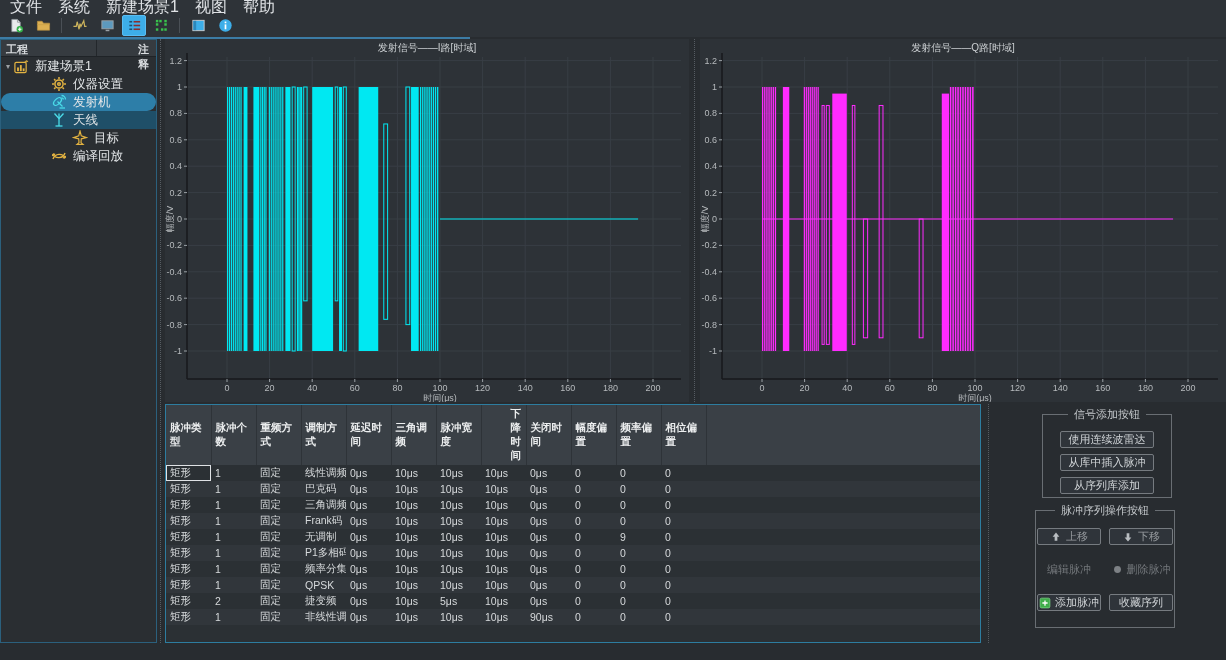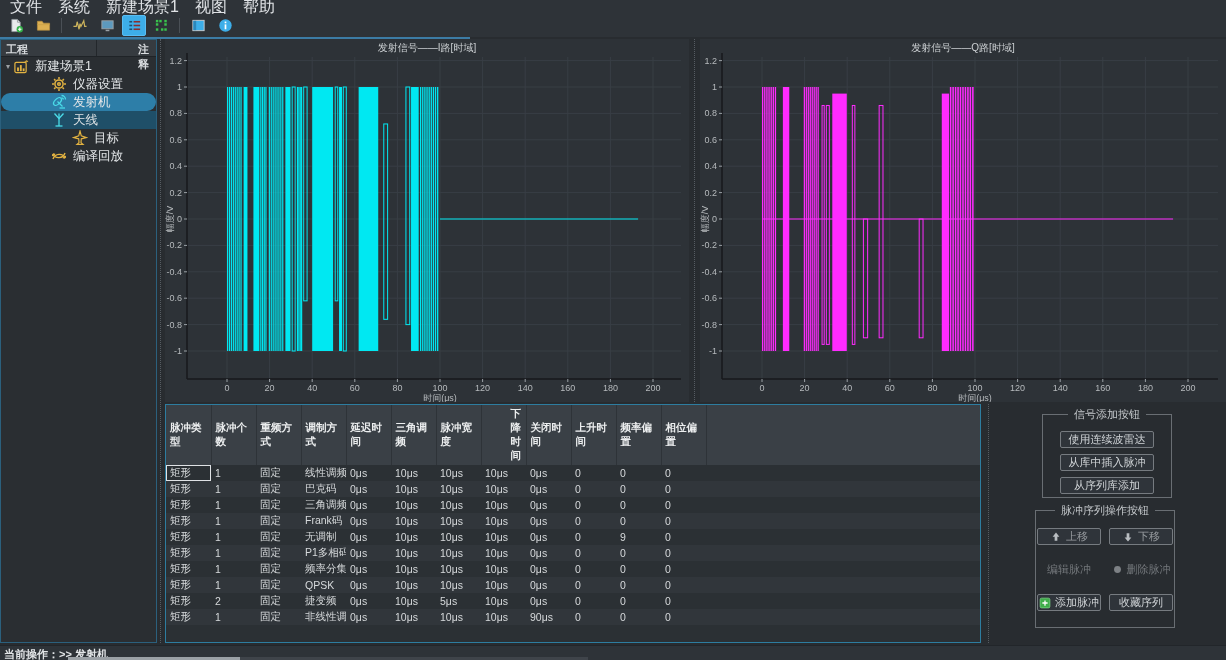--- a/index.html
+++ b/index.html
@@ -499,21 +499,21 @@
           <tr>
             <th style="width: 45px;">脉冲类型</th>
             <th style="width: 45px;">脉冲个数</th>
             <th style="width: 45px;">重频方式</th>
             <th style="width: 45px;">调制方式</th>
             <th style="width: 45px;">延迟时间</th>
             <th style="width: 45px;">三角调频</th>
             <th style="width: 45px;">脉冲宽度</th>
             <th style="width: 45px; padding-left: 29px;">下降时间</th>
             <th style="width: 45px;">关闭时间</th>
-            <th style="width: 45px;">上升时间</th>
+            <th style="width: 45px;">幅度偏置</th>
             <th style="width: 45px;">频率偏置</th>
             <th style="width: 45px;">相位偏置</th>
             <th class="filler"></th>
           </tr>
         </thead>
       <tbody id="tbody">
           <tr class="odd">
             <td class="focus-cell">矩形</td>
             <td>1</td>
             <td>固定</td>
@@ -721,20 +721,14 @@
             </span>
             <span>添加脉冲</span>
           </div>
           <div class="btn">
             <span>收藏序列</span>
           </div>
         </div>
     </div>
   </div>
 
-  <div class="statusbar">
-    <span>当前操作：</span><span>&gt;&gt; 发射机</span>
-    <div class="progress-track">
-      <div class="progress-fill"></div>
-    </div>
-  </div>
 
 </div>
 
 </body></html>

